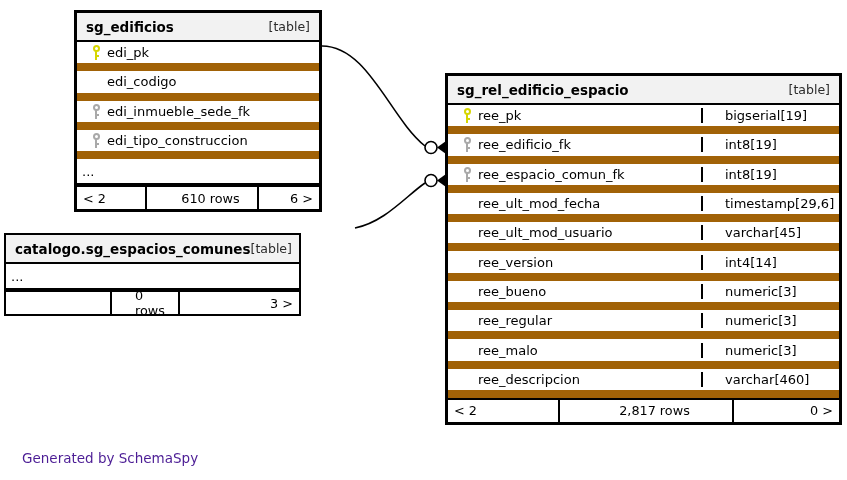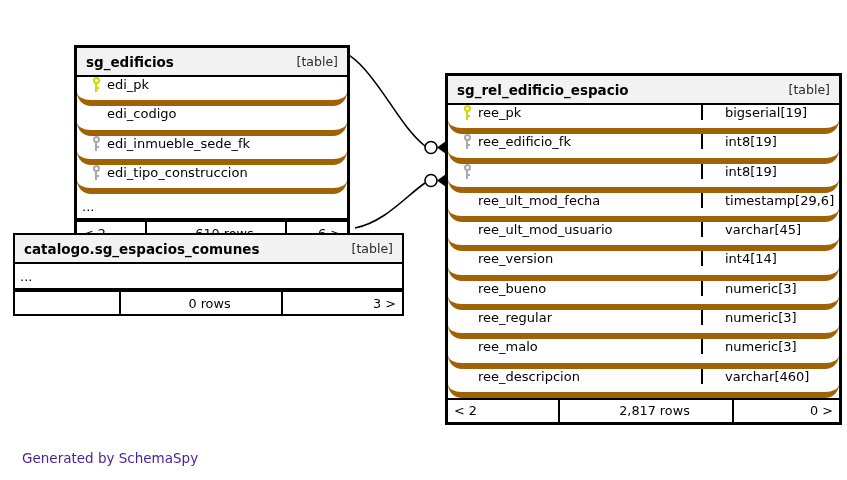--- a/index.html
+++ b/index.html
@@ -43,25 +43,24 @@
     white-space: nowrap;
   }
   .tbl-tag {
     font-size: 12.5px;
     color: #2b2b2b;
     white-space: nowrap;
   }
 
   .tbl-row {
     display: flex;
-    align-items: flex-start;
-    border-bottom: 6px solid #a16207;
+    align-items: center;
+    border-bottom: 8px solid #a16207;
     box-sizing: border-box;
     height: 29.3px;
-    border-radius: 14px;
   }
   .tbl-row:last-of-type {
     border-bottom: none;
   }
   .col-name {
     display: flex;
     align-items: center;
     flex: 1 1 auto;
     padding-left: 8px;
     box-sizing: border-box;
@@ -195,21 +194,21 @@
     <path d="M 437,147.5 L 446,141 L 446,154 Z" fill="#000000"></path>
   </g>
 
   <g>
     <path d="M 355,228 C 385,222 406,196 425,183" fill="none" stroke="#000000" stroke-width="1.6"></path>
     <circle cx="431" cy="180.5" r="6" fill="#ffffff" stroke="#000000" stroke-width="1.6"></circle>
     <path d="M 437,180.5 L 446,174 L 446,187 Z" fill="#000000"></path>
   </g>
 </svg>
 
-<div class="table-box" id="tbl-sg-edificios" style="left:74px; top:10px; width:276px;margin-top:35px;">
+<div class="table-box" id="tbl-sg-edificios" style="left:74px; top:10px; width:248px;">
 
   <div class="tbl-header">
     <span class="tbl-name">sg_edificios</span>
     <span class="tbl-tag">[table]</span>
   </div>
 
   <div class="tbl-row">
     <div class="col-name">
       <span class="keyslot">
         <span class="key pk">
@@ -257,21 +256,21 @@
 
   <div class="ellipsis-row">...</div>
 
   <div class="tbl-footer">
     <div class="foot-cell foot-prev" style="flex:0 0 68px;">&lt; 2</div>
     <div class="foot-cell foot-mid" style="flex:1 1 auto;">610 rows</div>
     <div class="foot-cell foot-next" style="flex:0 0 60px;">6 &gt;</div>
   </div>
 </div>
 
-<div class="table-box thin" id="tbl-espacios-comunes" style="left:13px; top:233px; width:391px;">
+<div class="table-box thin" id="tbl-espacios-comunes" style="left:4px; top:233px; width:297px;">
 
   <div class="tbl-header">
     <span class="tbl-name">catalogo.sg_espacios_comunes</span>
     <span class="tbl-tag">[table]</span>
   </div>
 
   <div class="ellipsis-row">...</div>
 
   <div class="tbl-footer">
     <div class="foot-cell foot-prev" style="flex:0 0 104px;"></div>
@@ -321,20 +320,21 @@
 
   <div class="tbl-row">
     <div class="col-name">
       <span class="keyslot">
         <span class="key fk">
             <span class="bow"></span>
             <span class="shaft"></span>
             <span class="tooth"></span>
           </span>
       </span>
+      <span class="col-label">ree_espacio_comun_fk</span>
     </div>
     <div class="col-type">
       <span class="type-label">int8[19]</span>
     </div>
   </div>
 
   <div class="tbl-row">
     <div class="col-name">
       <span class="keyslot"></span>
       <span class="col-label">ree_ult_mod_fecha</span>

